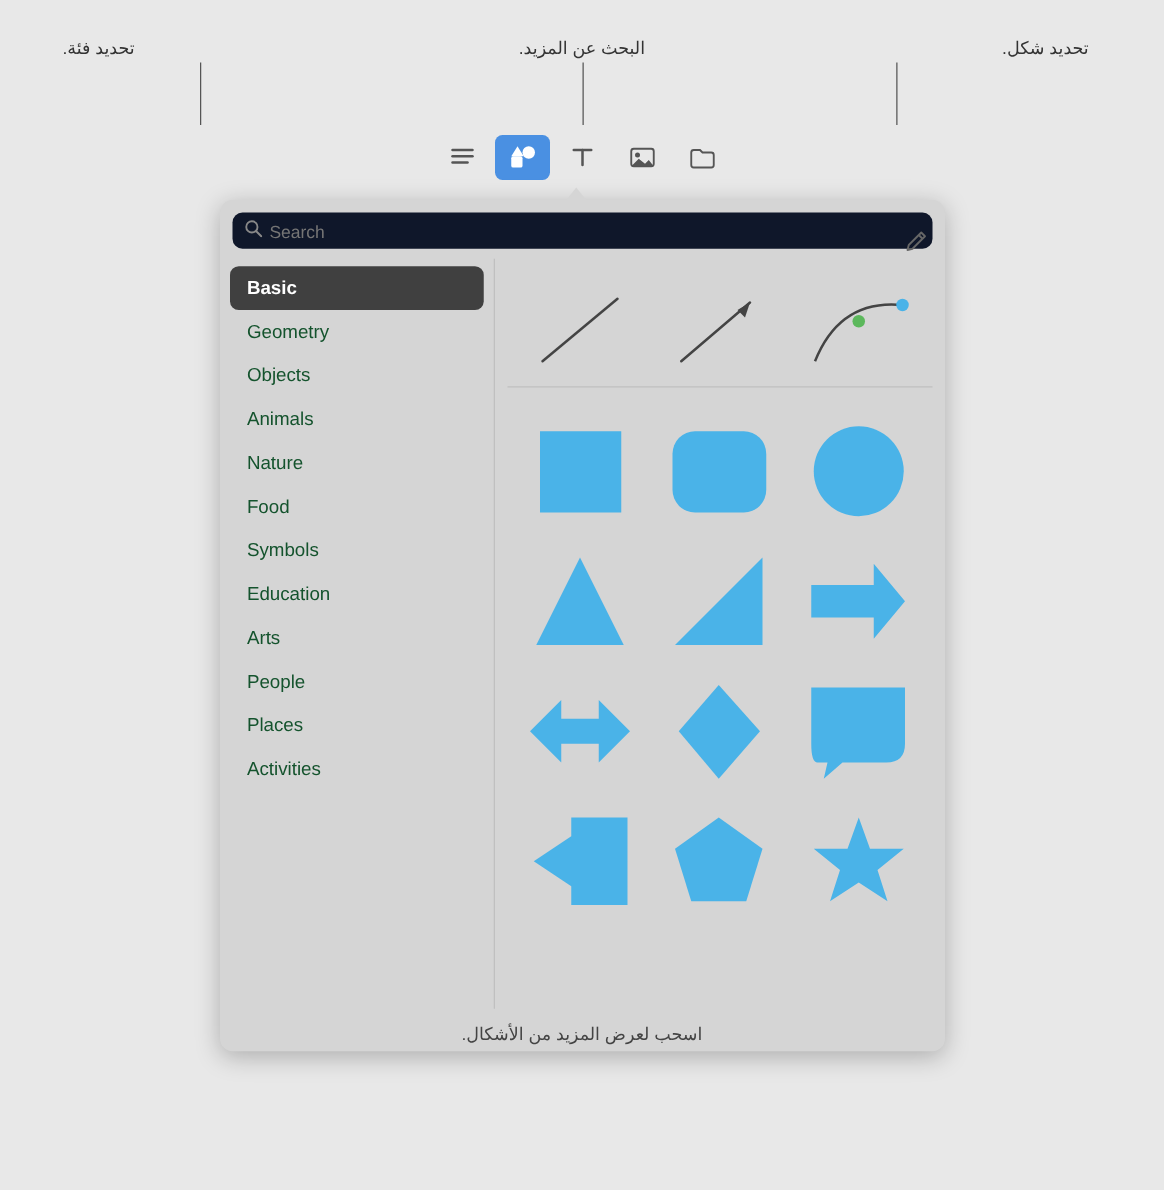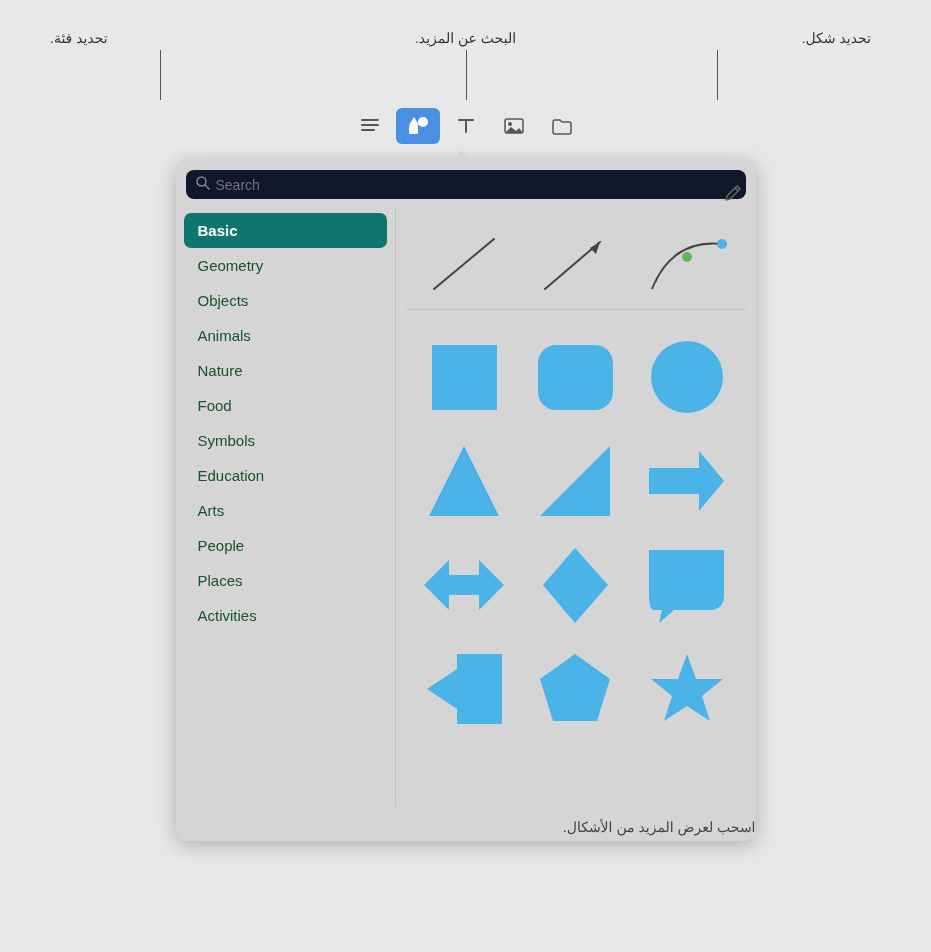--- a/index.html
+++ b/index.html
@@ -115,21 +115,21 @@
     }
     .sidebar-item {
       padding: 9px 14px;
       border-radius: 7px;
       cursor: pointer;
       font-size: 15px;
       color: #14532d;
       font-weight: 400;
     }
     .sidebar-item.active {
-      background: #0f766e;
+      background: #404040;
       color: white;
       font-weight: 600;
     }
 
     
     .shapes-area {
       flex: 1;
       padding: 12px 10px;
       overflow-y: auto;
       display: flex;
@@ -164,21 +164,21 @@
     .line-item {
       height: 70px;
       display: flex;
       align-items: center;
       justify-content: center;
       cursor: pointer;
     }
 
     
     .bottom-label {
-      text-align: right;
+      text-align: center;
       font-size: 14px;
       color: #444;
       direction: rtl;
       padding: 12px 0 6px 0;
     }
 
     
     .wrapper {
       position: relative;
       width: 931px;

